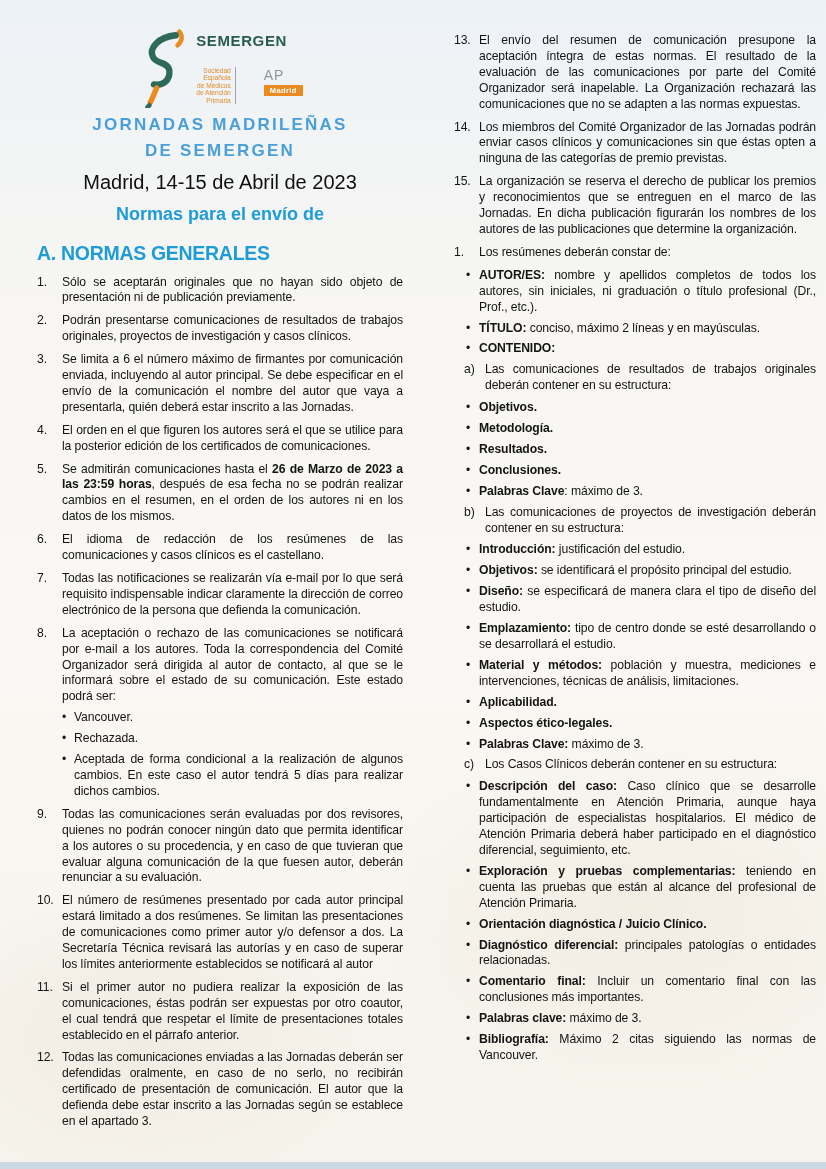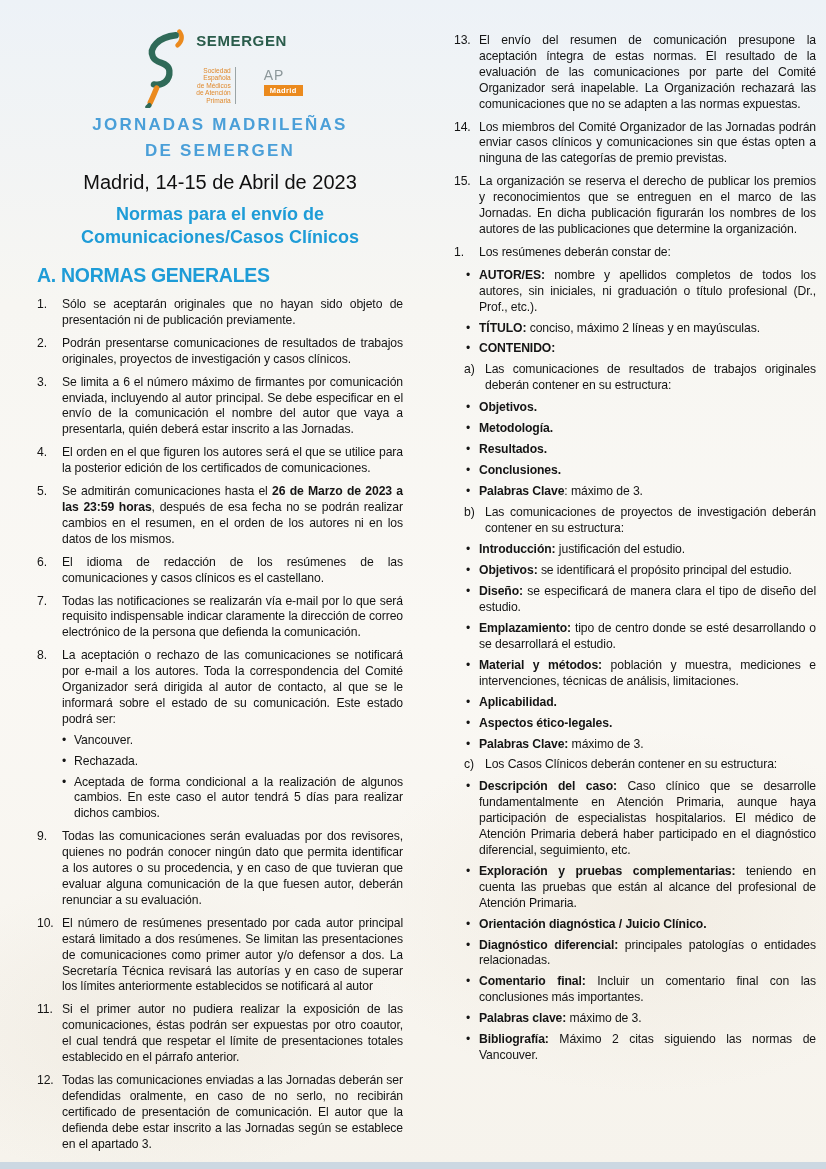--- a/index.html
+++ b/index.html
@@ -79,21 +79,20 @@
           </div>
         </div>
       </div>
       <div class="title">
         <span>JORNADAS MADRILEÑAS</span><br>
         <span>DE SEMERGEN</span>
       </div>
       <div class="date-line">Madrid, 14-15 de Abril de 2023</div>
       <div class="subtitle">
         <span>Normas para el envío de</span><br>
-        <span>Comunicaciones/Casos Clínicos</span>
       </div>
     </div>
 
     <h2>A. NORMAS GENERALES</h2>
     <div>
         <div class="item">
           <span class="num">1.</span>
           <div class="txt"><span>Sólo se aceptarán originales que no hayan sido objeto de presentación ni de publicación previamente.</span></div>
         </div>
         <div class="item">

